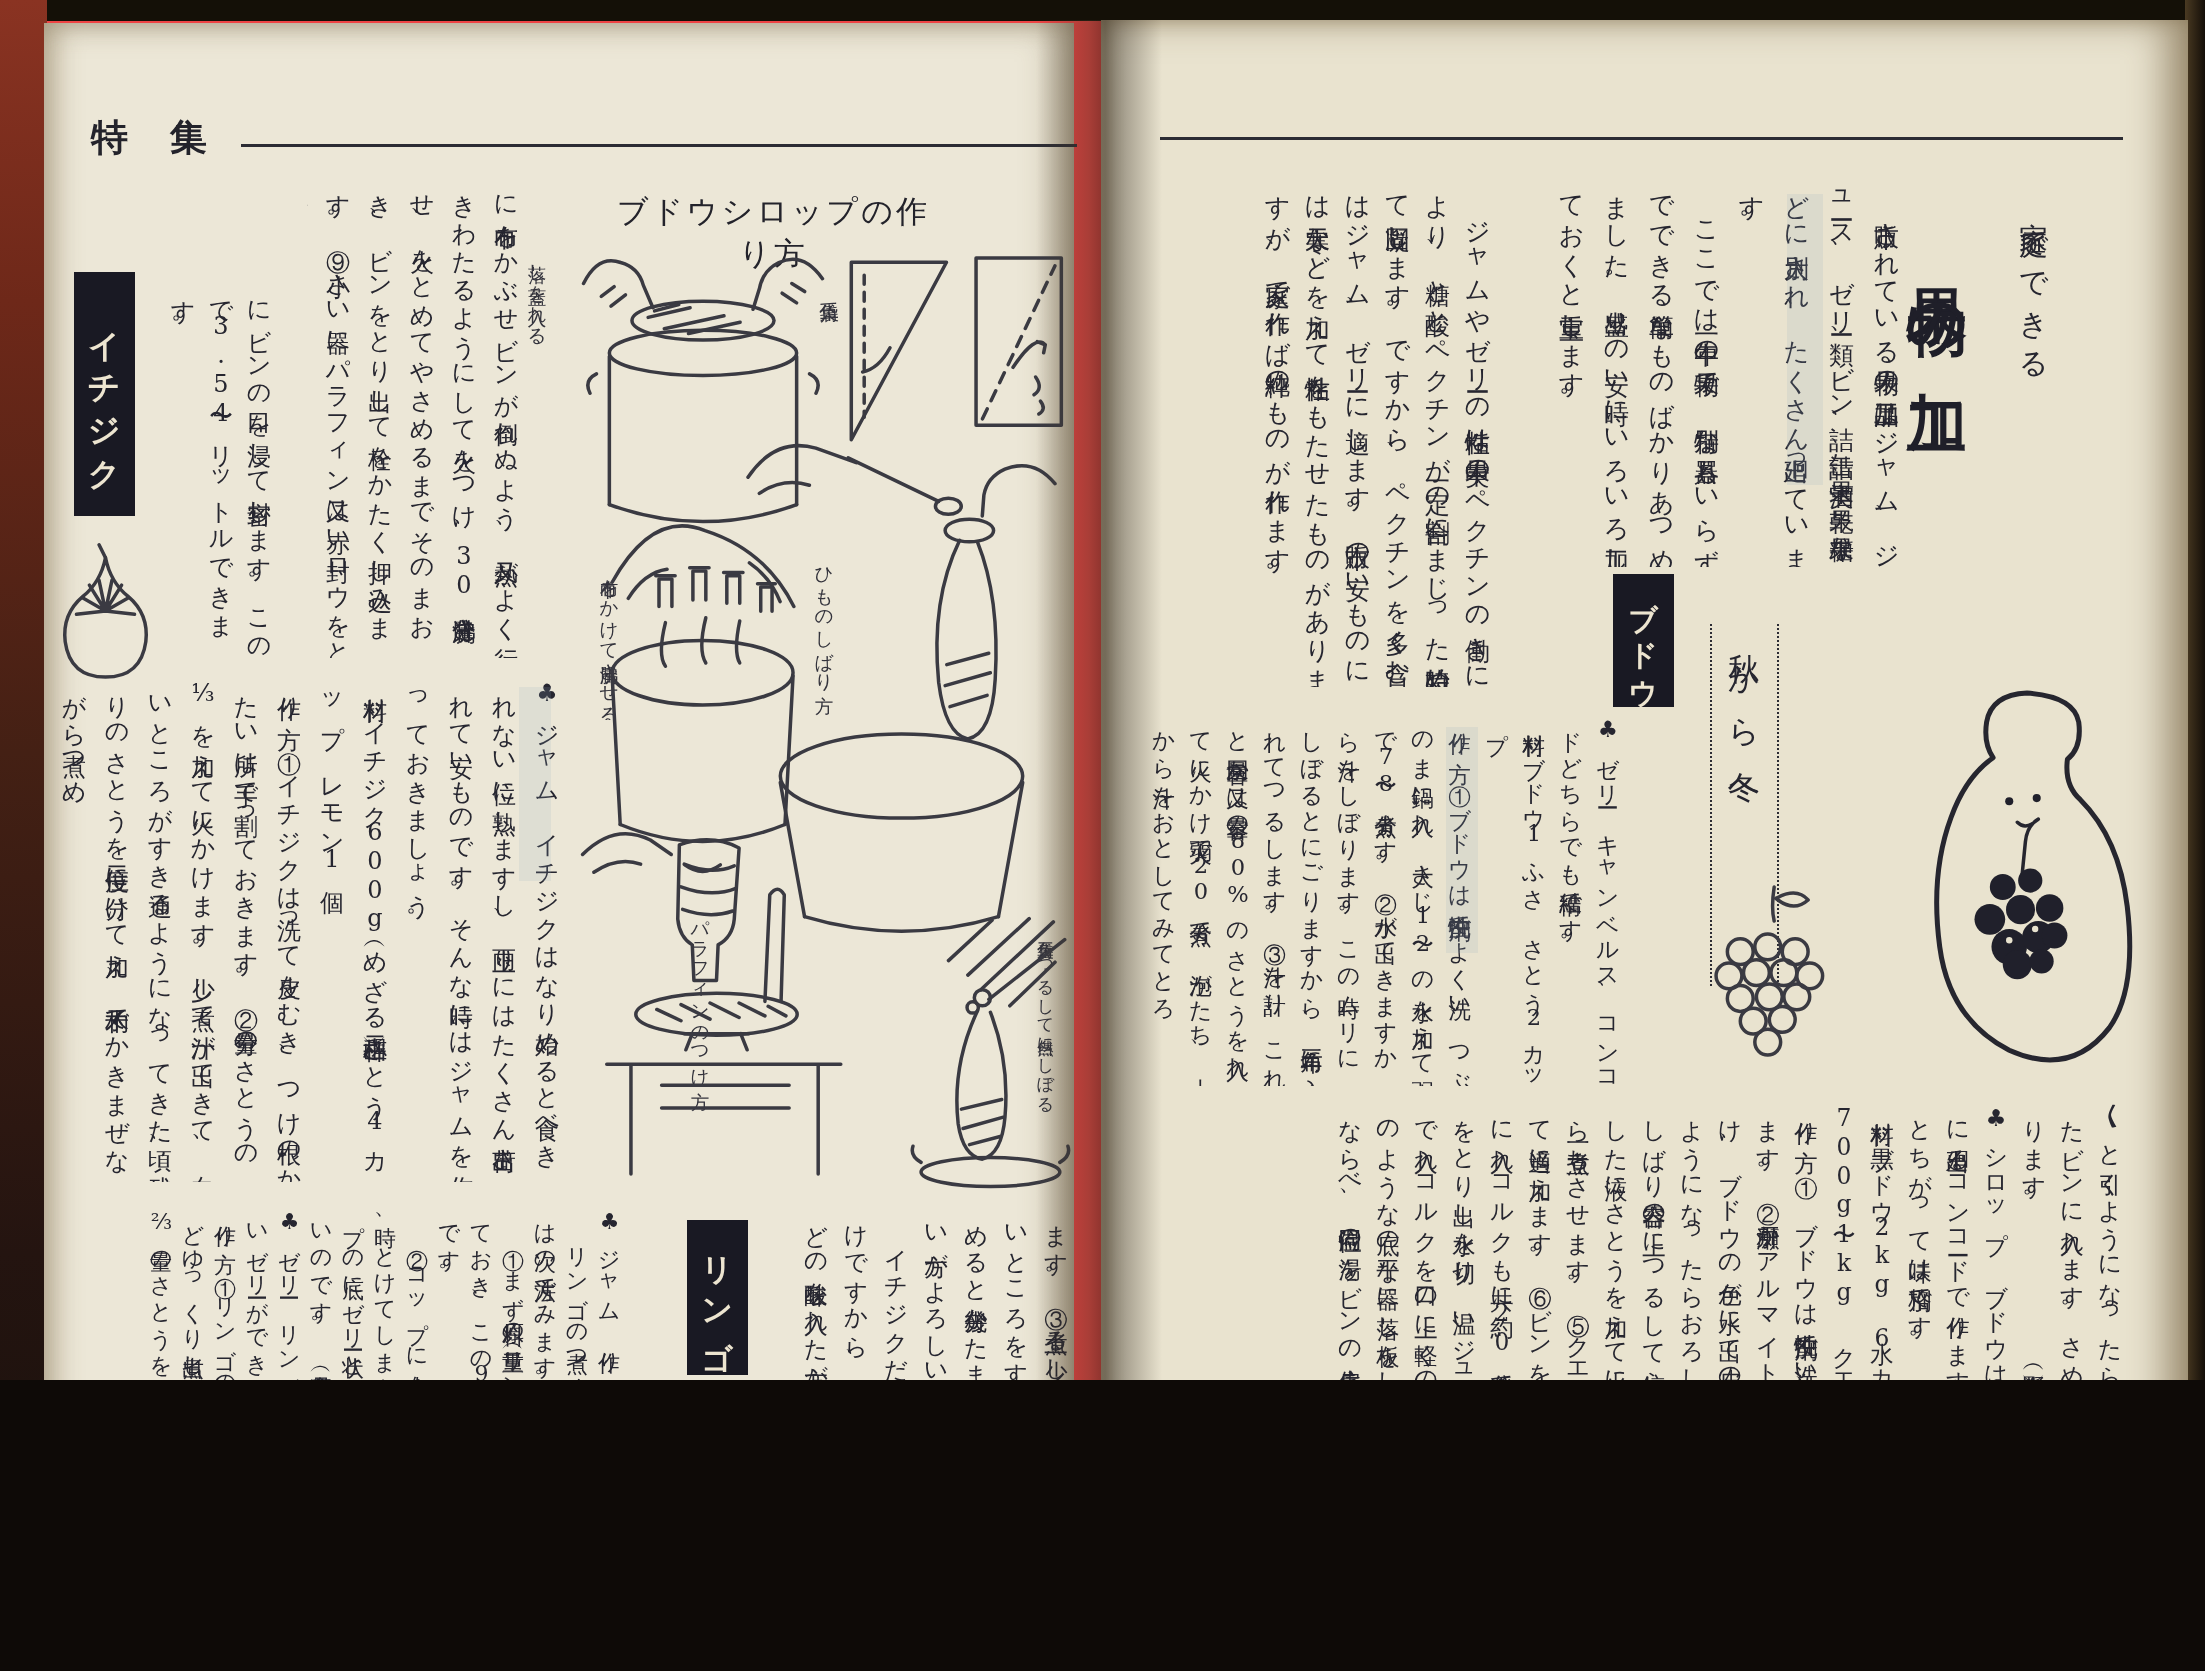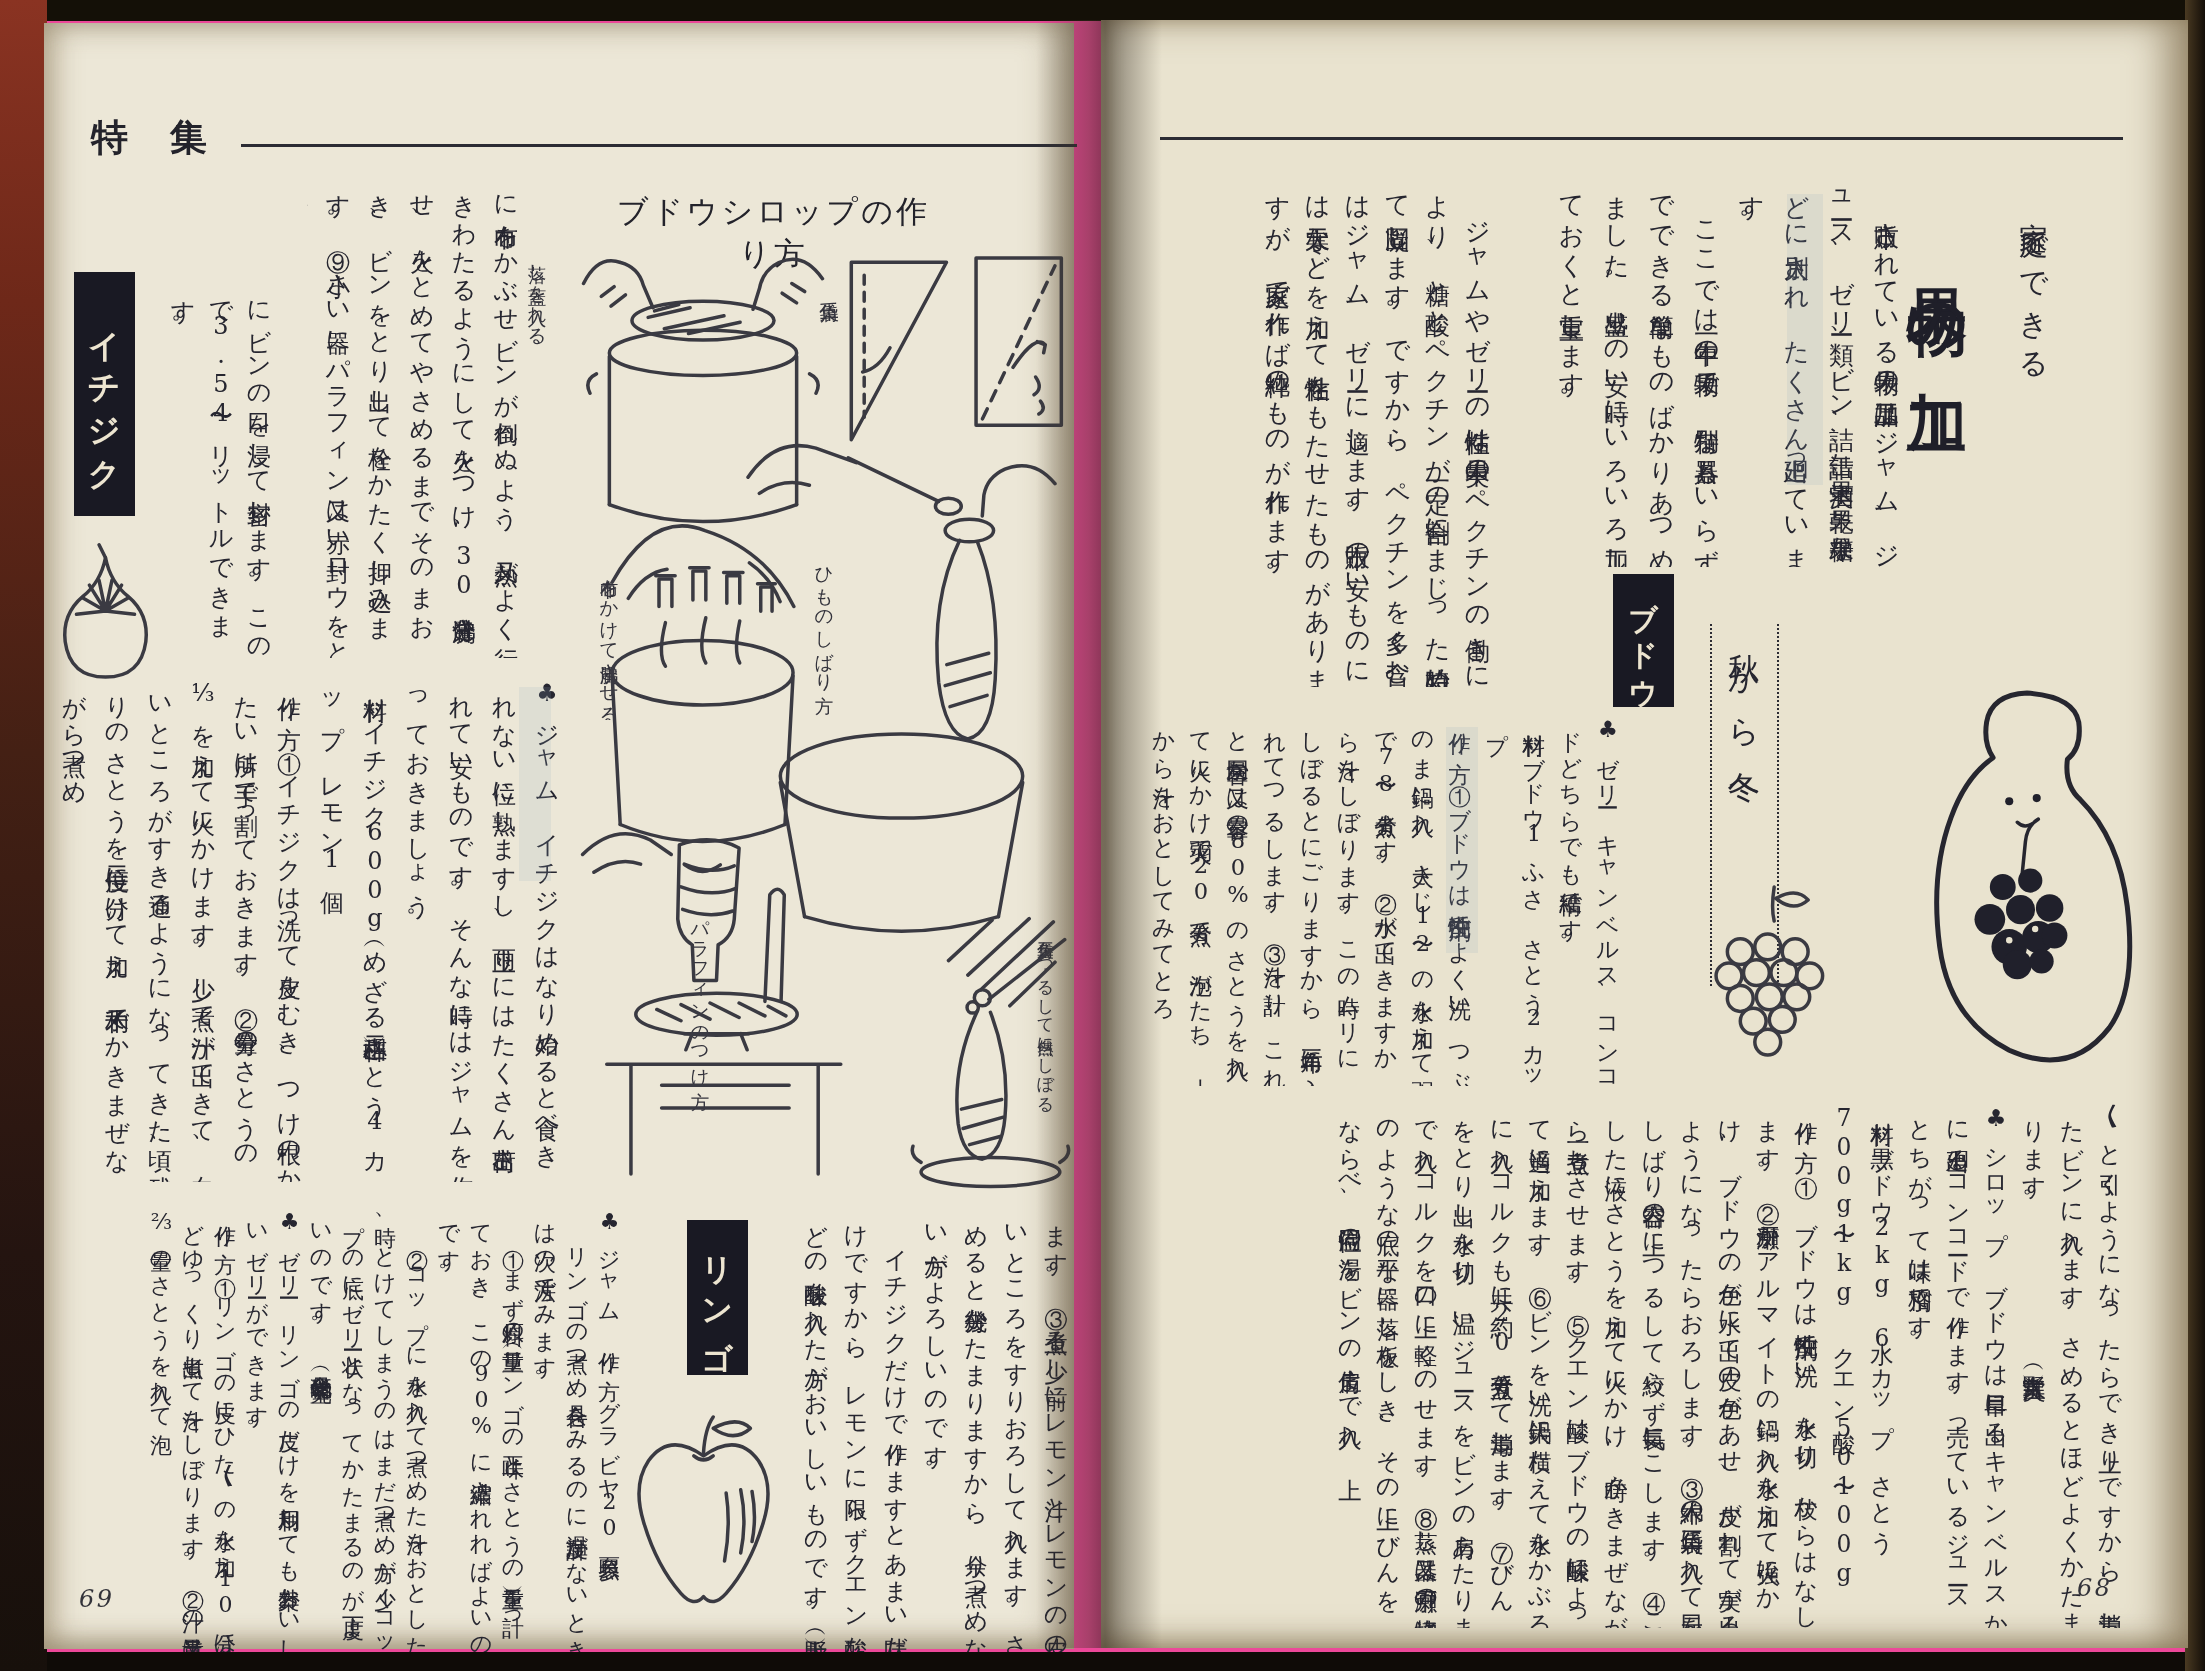--- a/index.html
+++ b/index.html
@@ -1,17 +1,17 @@
 <!DOCTYPE html>
 <html style="font-size:13px"><head>
 <meta charset="utf-8">
 <style>
   html,body{margin:0;padding:0;background:#0e0a07;}
-  #canvas{position:relative;width:2205px;height:1671px;overflow:hidden;
-    font-family:"DejaVu Serif","Liberation Serif",serif;background:#ec4899;}
+  #canvas{position:relative;width:2205px;height:1380px;overflow:hidden;
+    font-family:"DejaVu Serif","Liberation Serif",serif;background:#ef4444;}
   
   #edge-left{position:absolute;left:0;top:0;width:47px;height:1671px;
     background:linear-gradient(180deg,#8a3322 0%,#6e2819 18%,#442014 45%,#241410 75%,#17100b 100%);}
   #edge-right{position:absolute;left:2185px;top:0;width:20px;height:1671px;background:linear-gradient(90deg,#4a3a22,#140e08);}
   #edge-top{position:absolute;left:0;top:0;width:2205px;height:21px;background:#141007;}
   #edge-bottom{position:absolute;left:0;top:1652px;width:2205px;height:19.4px;background:#0f0b07;}
   
   #page-left-bg{position:absolute;left:44px;top:22.6px;width:1030px;height:1626px;background:#ece7d7;
     box-shadow:inset -21px 0 32px rgba(100,82,50,.38), inset 16px 0 24px rgba(110,90,55,.28), inset 0 -11.3px 21px rgba(110,90,55,.25);}
   #page-right-bg{position:absolute;left:1101px;top:20px;width:1087px;height:1628px;background:#e9e3cf;

